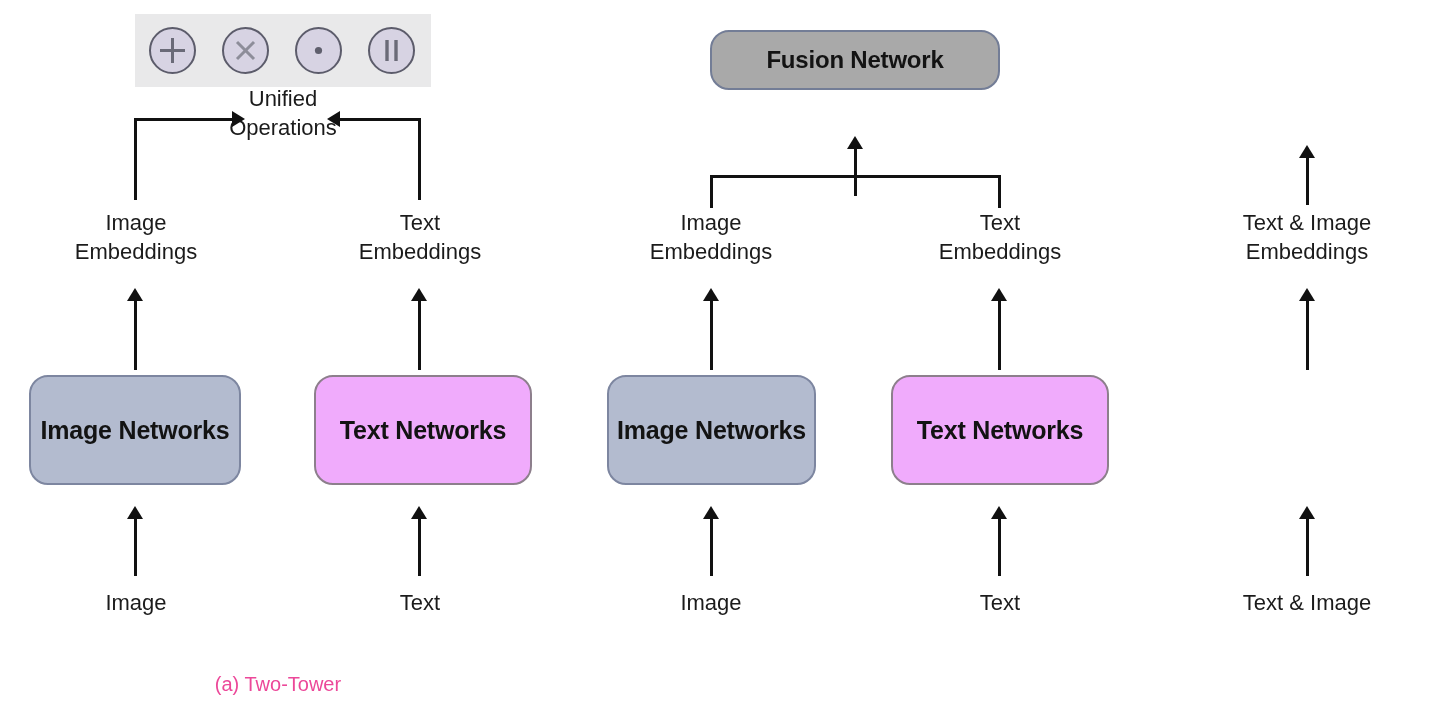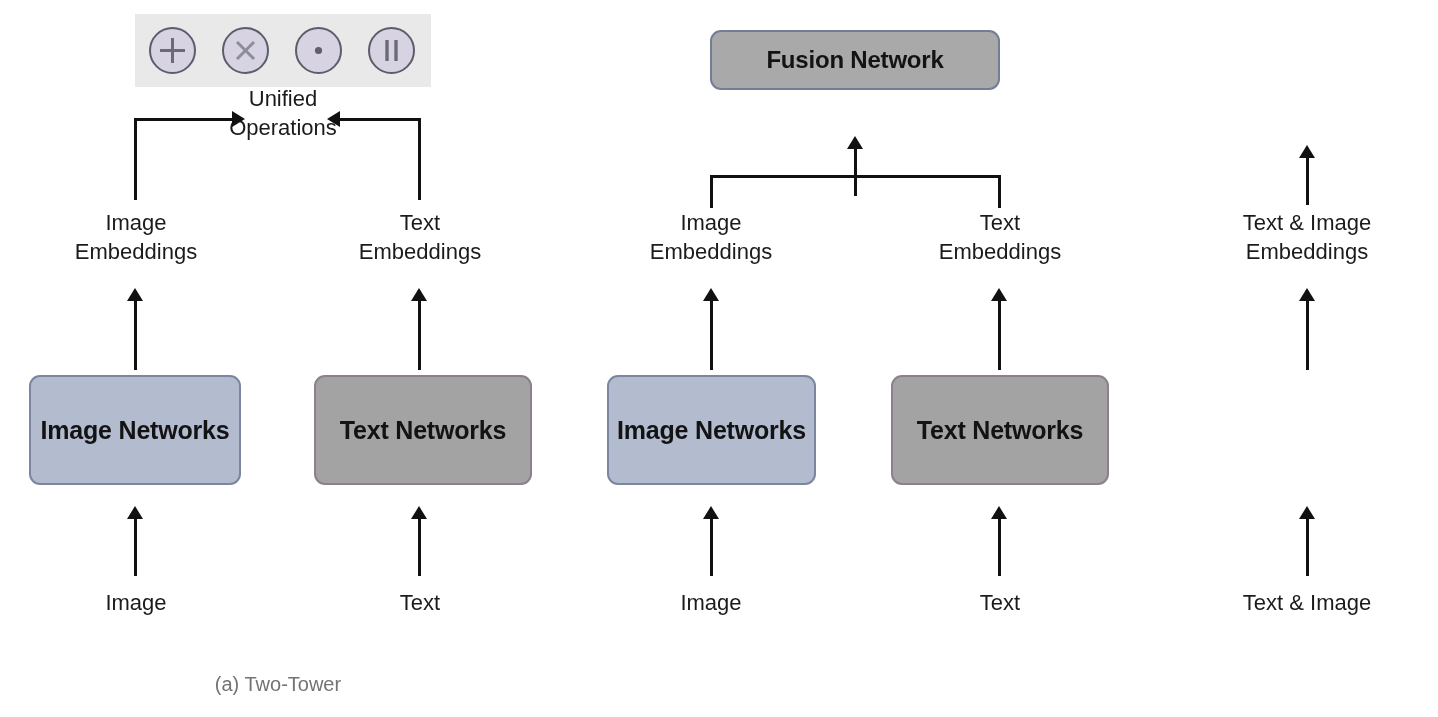--- a/index.html
+++ b/index.html
@@ -16,37 +16,37 @@
     width: 1438px;
     height: 717px;
     background: #ffffff;
     overflow: hidden;
   }
 
   
   .netbox {
     position: absolute;
     box-sizing: border-box;
-    border-radius: 11px;
+    border-radius: 19px;
     display: flex;
     align-items: center;
     justify-content: center;
     text-align: center;
     font-weight: bold;
     font-size: 25px;
     line-height: 1.22;
     letter-spacing: -0.2px;
     color: #131313;
   }
   .netbox.img {
     background: #b3bbcf;
     border: 2px solid #7d86a0;
   }
   .netbox.txt {
-    background: #a3a3a3;
+    background: #f0abfc;
     border: 2px solid #8d7f8c;
   }
   .netbox.uni {
     background: #f6e7a4;
     border: 2px solid #8a8472;
   }
   .netbox.fusion {
     background: #a9a9a9;
     border: 2px solid #737d96;
     font-size: 24px;
@@ -58,21 +58,21 @@
     text-align: center;
     font-size: 22px;
     line-height: 1.32;
     color: #1b1b1b;
     white-space: pre-line;
   }
   .caption {
     position: absolute;
     text-align: center;
     font-size: 20px;
-    color: #737373;
+    color: #ec4899;
   }
 
   
   .vline {
     position: absolute;
     width: 0;
     border-left: 3px solid #111111;
   }
   .hline {
     position: absolute;

